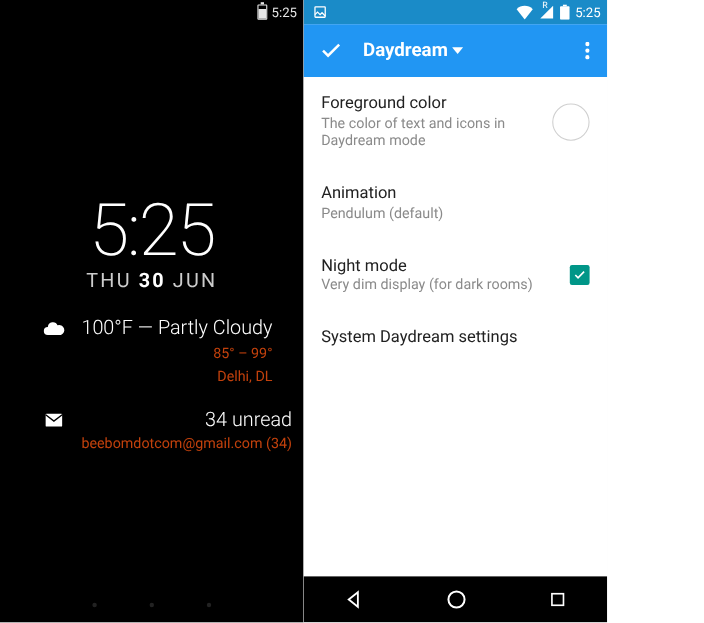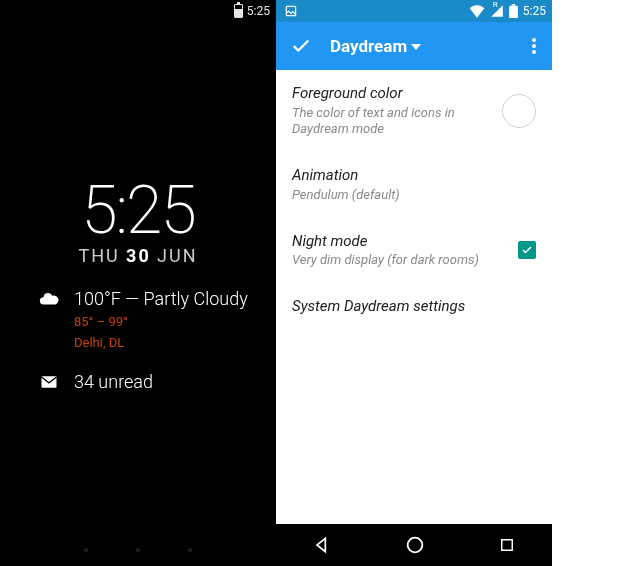--- a/index.html
+++ b/index.html
@@ -12,38 +12,38 @@
   .status-left { height: 22px; display: flex; justify-content: flex-end; align-items: center; padding: 0 6px; gap: 4px; font-size: 12px; color: #e6e6e6; }
   .status-left .battery-icon { width: 9px; height: 14px; border: 1px solid #e6e6e6; border-radius: 1px; position: relative; background: linear-gradient(to top, #e6e6e6 70%, transparent 70%); }
   .status-left .battery-icon::before { content: ""; position: absolute; top: -3px; left: 2px; width: 3px; height: 2px; background: #e6e6e6; }
   .clock-block { margin-top: 150px; text-align: center; font-weight: 100; }
   .clock-time { font-size: 66px; letter-spacing: -2px; font-weight: 200; }
   .clock-date { font-size: 18px; letter-spacing: 2px; color: #ccc; margin-top: -4px; }
   .clock-date .day { font-weight: 400; }
   .clock-date .num { font-weight: 700; color: #fff; }
   .clock-date .mon { font-weight: 400; }
   .info-list { margin-top: 22px; padding-left: 38px; }
-  .info-item { display: flex; align-items: flex-start; gap: 14px; margin-bottom: 18px; }
+  .info-item { display: flex; align-items: flex-start; gap: 14px; margin-bottom: 18px; text-align: right; }
   .info-icon { width: 22px; height: 22px; flex: 0 0 22px; display: flex; align-items: center; justify-content: center; }
   .info-main { font-size: 18px; font-weight: 300; line-height: 1.2; }
   .info-sub { font-size: 13px; color: #c2410c; line-height: 1.5; margin-top: 2px; }
   .nav-dots { position: absolute; bottom: 14px; left: 0; right: 0; display: flex; justify-content: center; gap: 48px; }
   .nav-dots .dot { width: 4px; height: 4px; border-radius: 50%; background: #222; }
 
   
   .right { background: #fafafa; color: #212121; display: flex; flex-direction: column; }
   .status-right { height: 22px; background: #1a8bc8; display: flex; justify-content: flex-end; align-items: center; padding: 0 6px; gap: 5px; font-size: 12px; color: #fff; }
   .appbar { height: 48px; background: #2196f3; color: #fff; display: flex; align-items: center; padding: 0 8px 0 14px; gap: 18px; }
   .appbar-title-group { display: flex; align-items: flex-start; gap: 4px; font-size: 17px; font-weight: 700; flex: 1; }
   .appbar .check-icon svg, .appbar .overflow-icon svg { display: block; }
   .appbar .overflow-icon { margin-left: auto; padding: 8px; }
   .list { background: #fff; }
   .row { padding: 14px 16px; border-bottom: 0; display: flex; align-items: center; gap: 12px; }
   .row + .row { border-top: 0; }
-  .row .texts { flex: 1; font-style: italic; }
+  .row .texts { flex: 1; }
   .row .title { font-size: 15px; color: #212121; line-height: 1.3; }
   .row .subtitle { font-size: 13px; color: #8a8a8a; line-height: 1.3; margin-top: 1px; }
   .color-swatch { width: 34px; height: 34px; border-radius: 50%; background: #fff; border: 1px solid #d0d0d0; flex: 0 0 34px; }
   .checkbox { width: 18px; height: 18px; border-radius: 2px; background: #009688; display: flex; align-items: center; justify-content: center; flex: 0 0 18px; }
   .checkbox svg { display: block; }
   .spacer { flex: 1; background: #fff; }
   .navbar { height: 42px; background: #000; display: flex; align-items: center; justify-content: space-around; }
   .navbar svg { display: block; }
 
   
@@ -86,20 +86,21 @@
 
       <div class="info-item">
         <span class="info-icon">
           <svg width="20" height="20" viewBox="0 0 24 24">
               <rect x="3" y="5" width="18" height="14" rx="1" fill="#fff"></rect>
               <path d="M3 6l9 7 9-7" stroke="#000" stroke-width="1.5" fill="none"></path>
             </svg>
         </span>
         <div>
           <div class="info-main">34 unread</div>
+          <div class="info-sub">beebomdotcom@gmail.com (34)</div>
         </div>
       </div>
     </div>
 
     <div class="nav-dots">
       <span class="dot"></span>
       <span class="dot"></span>
       <span class="dot"></span>
     </div>
   </div>

